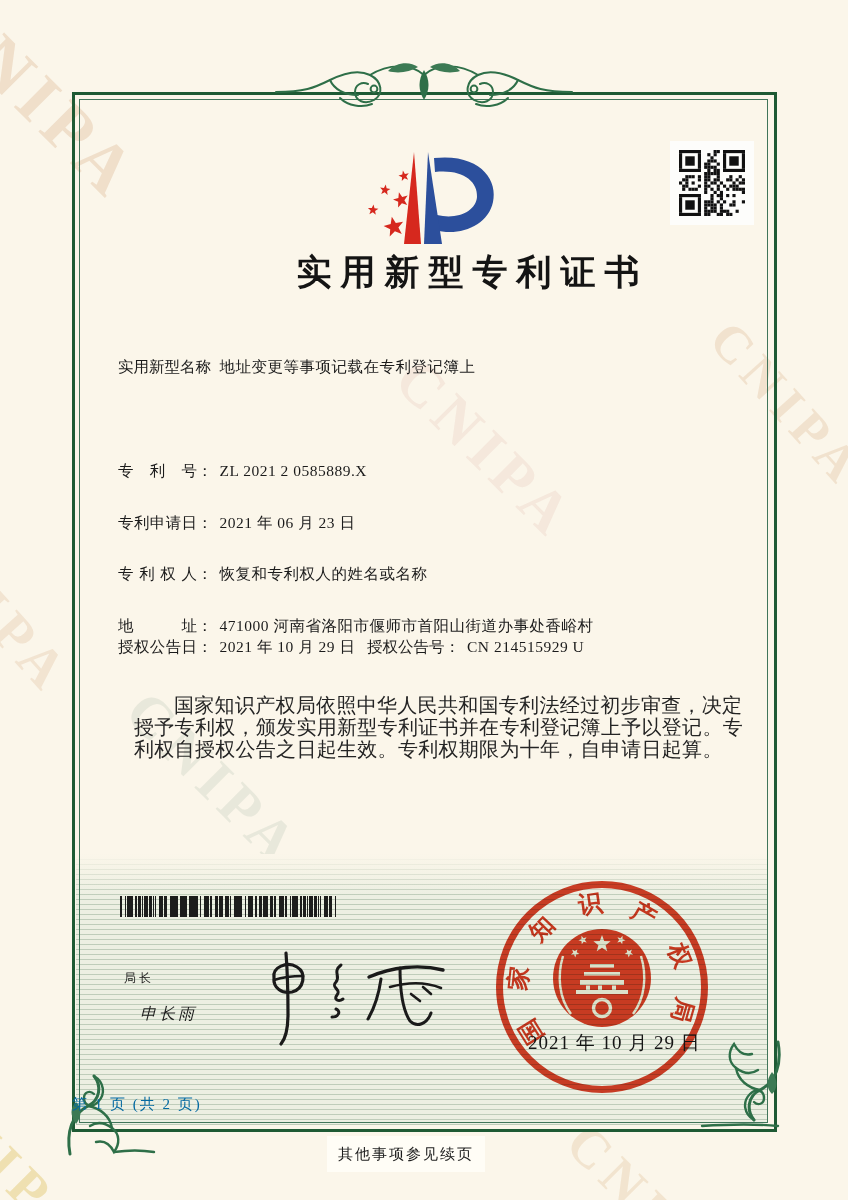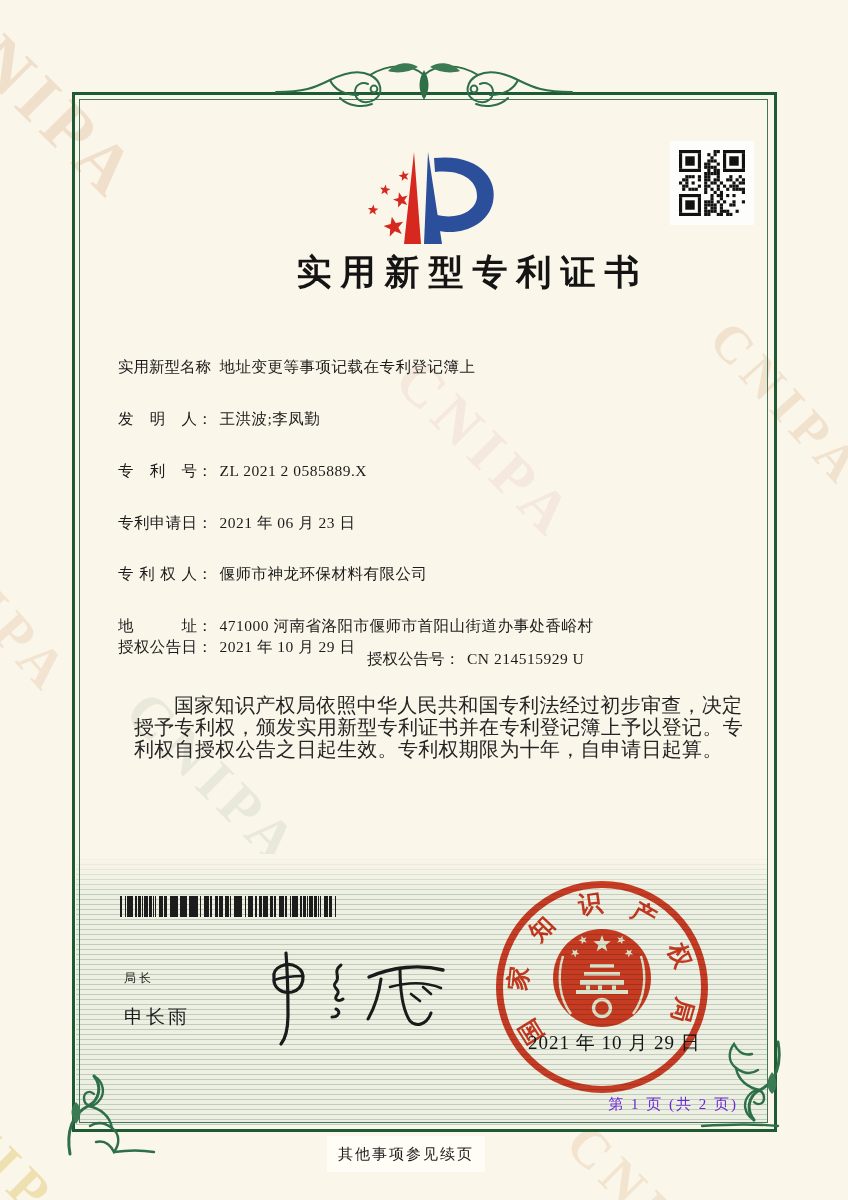--- a/index.html
+++ b/index.html
@@ -41,55 +41,55 @@
   .qr-box svg{position:absolute; left:9px; top:9px;}
   .logo{position:absolute; left:338px; top:140px; width:186px; height:122px;}
   .title{position:absolute; left:72px; top:249px; width:792px; text-align:center;
     font-size:35px; font-weight:bold; letter-spacing:9px; text-indent:9px; color:#141414;}
   
   .frow{position:absolute; left:118px; white-space:nowrap; font-size:15.5px;}
   .flabel{display:inline-block; width:79px; text-align:justify; text-align-last:justify;
     vertical-align:bottom;}
   .colon{display:inline-block;}
   .fvalue{margin-left:7px; letter-spacing:0.5px;}
-  .grant-group{position:absolute; left:249px; top:0; white-space:nowrap;margin-top:12px;}
+  .grant-group{position:absolute; left:249px; top:0; white-space:nowrap;}
   .grant-group .flabel2{display:inline-block;}
   
   .body-text{position:absolute; left:134px; top:694px; width:617px;
     font-size:20px; line-height:22px; letter-spacing:0.3px; color:#242424;}
   .body-text p{margin:0; text-indent:2em;}
   
   .barcode{position:absolute; left:120px; top:896px; width:216px; height:21px;
     background-image:
       repeating-linear-gradient(90deg,#1c1c1c 0 2px,transparent 2px 5px,#1c1c1c 5px 6px,transparent 6px 9px,#1c1c1c 9px 13px,transparent 13px 15px),
       repeating-linear-gradient(90deg,#1c1c1c 0 1px,transparent 1px 7px,#1c1c1c 7px 10px,transparent 10px 11px);}
   .director-title{position:absolute; left:124px; top:970px; font-size:12px; letter-spacing:3px;}
-  .director-name{position:absolute; left:124px; top:1004px; font-size:19px; letter-spacing:3px;}
+  .director-name{position:absolute; left:140px; top:1004px; font-size:16px; letter-spacing:3px;font-style:italic;}
   .signature{position:absolute; left:252px; top:936px; width:205px; height:114px;}
   
   .seal{position:absolute; left:496px; top:881px; width:212px; height:212px;
     mix-blend-mode:multiply;}
   .seal-circle{position:absolute; inset:0; border-radius:50%; border:7px solid rgba(212,48,22,0.92);}
   .seal-ring{position:absolute; inset:0; transform:rotate(-8deg);}
   .seal-ring span{position:absolute; left:50%; top:50%; width:28px; height:28px;
     margin-left:-14px; margin-top:-14px; text-align:center; line-height:28px;
     font-size:24px; font-weight:bold; color:rgba(212,48,22,0.95);}
   .seal-ring span:nth-child(1){transform:rotate(-114deg) translateY(-84px);}
   .seal-ring span:nth-child(2){transform:rotate(-76deg) translateY(-84px);}
   .seal-ring span:nth-child(3){transform:rotate(-38deg) translateY(-84px);}
   .seal-ring span:nth-child(4){transform:rotate(0deg) translateY(-84px);}
   .seal-ring span:nth-child(5){transform:rotate(38deg) translateY(-84px);}
   .seal-ring span:nth-child(6){transform:rotate(76deg) translateY(-84px);}
   .seal-ring span:nth-child(7){transform:rotate(114deg) translateY(-84px);}
   .emblem{position:absolute; left:50%; top:50%; margin-left:-52px; margin-top:-65px;}
   .seal-date{position:absolute; left:528px; top:1030px; font-size:19px; color:#151515;
     letter-spacing:1px; z-index:6;}
   
-  .page-num{position:absolute; left:72px; top:1095px; width:666px; text-align:right;
-    font-size:15px; letter-spacing:2px; color:#6d28d9;}
+  .page-num{position:absolute; left:72px; top:1095px; width:666px; text-align:left;
+    font-size:15px; letter-spacing:2px; color:#0369a1;}
   .cont-box{position:absolute; left:327px; top:1136px; width:158px; height:36px;
     background:#fffdf6; text-align:center; line-height:36px; font-size:15px; letter-spacing:2px;}
 </style>
 </head>
 <body>
 
 <div class="page">
 
   <div class="wm wm1">CNIPA</div>
   <div class="wm wm2">CNIPA</div>
@@ -297,31 +297,28 @@
         <polygon points="35.5,64.5 36.5,68.3 40.4,68.8 37.1,70.9 37.8,74.7 34.8,72.3 31.4,74.2 32.7,70.5 29.9,67.9 33.8,68.0"></polygon>
         <polygon points="53.8,76.7 57.8,83.0 65.1,81.8 60.4,87.5 63.8,94.0 56.9,91.3 51.7,96.6 52.2,89.2 45.6,85.9 52.7,84.0"></polygon>
       </g>
   </svg>
 
   <div class="title">实用新型专利证书</div>
 
   <div class="frow" style="top:357px">
     <span class="flabel">实用新型名称</span><span class="colon">：</span><span class="fvalue">地址变更等事项记载在专利登记簿上</span>
   </div>
-  <div class="frow" style="top:409px">
-    <span class="flabel">发明人</span><span class="colon">：</span><span class="fvalue">王洪波;李凤勤</span>
-  </div>
   <div class="frow" style="top:461px">
     <span class="flabel">专利号</span><span class="colon">：</span><span class="fvalue">ZL 2021 2 0585889.X</span>
   </div>
   <div class="frow" style="top:513px">
     <span class="flabel">专利申请日</span><span class="colon">：</span><span class="fvalue">2021 年 06 月 23 日</span>
   </div>
   <div class="frow" style="top:564px">
-    <span class="flabel">专利权人</span><span class="colon">：</span><span class="fvalue">偃师市神龙环保材料有限公司</span>
+    <span class="flabel">专利权人</span><span class="colon">：</span><span class="fvalue">恢复和专利权人的姓名或名称</span>
   </div>
   <div class="frow" style="top:616px">
     <span class="flabel">地址</span><span class="colon">：</span><span class="fvalue">471000 河南省洛阳市偃师市首阳山街道办事处香峪村</span>
   </div>
   <div class="frow" style="top:637px">
     <span class="flabel">授权公告日</span><span class="colon">：</span><span class="fvalue">2021 年 10 月 29 日</span>
     <span class="grant-group">
       <span class="flabel2">授权公告号</span><span class="colon">：</span><span class="fvalue">CN 214515929 U</span>
     </span>
   </div>

